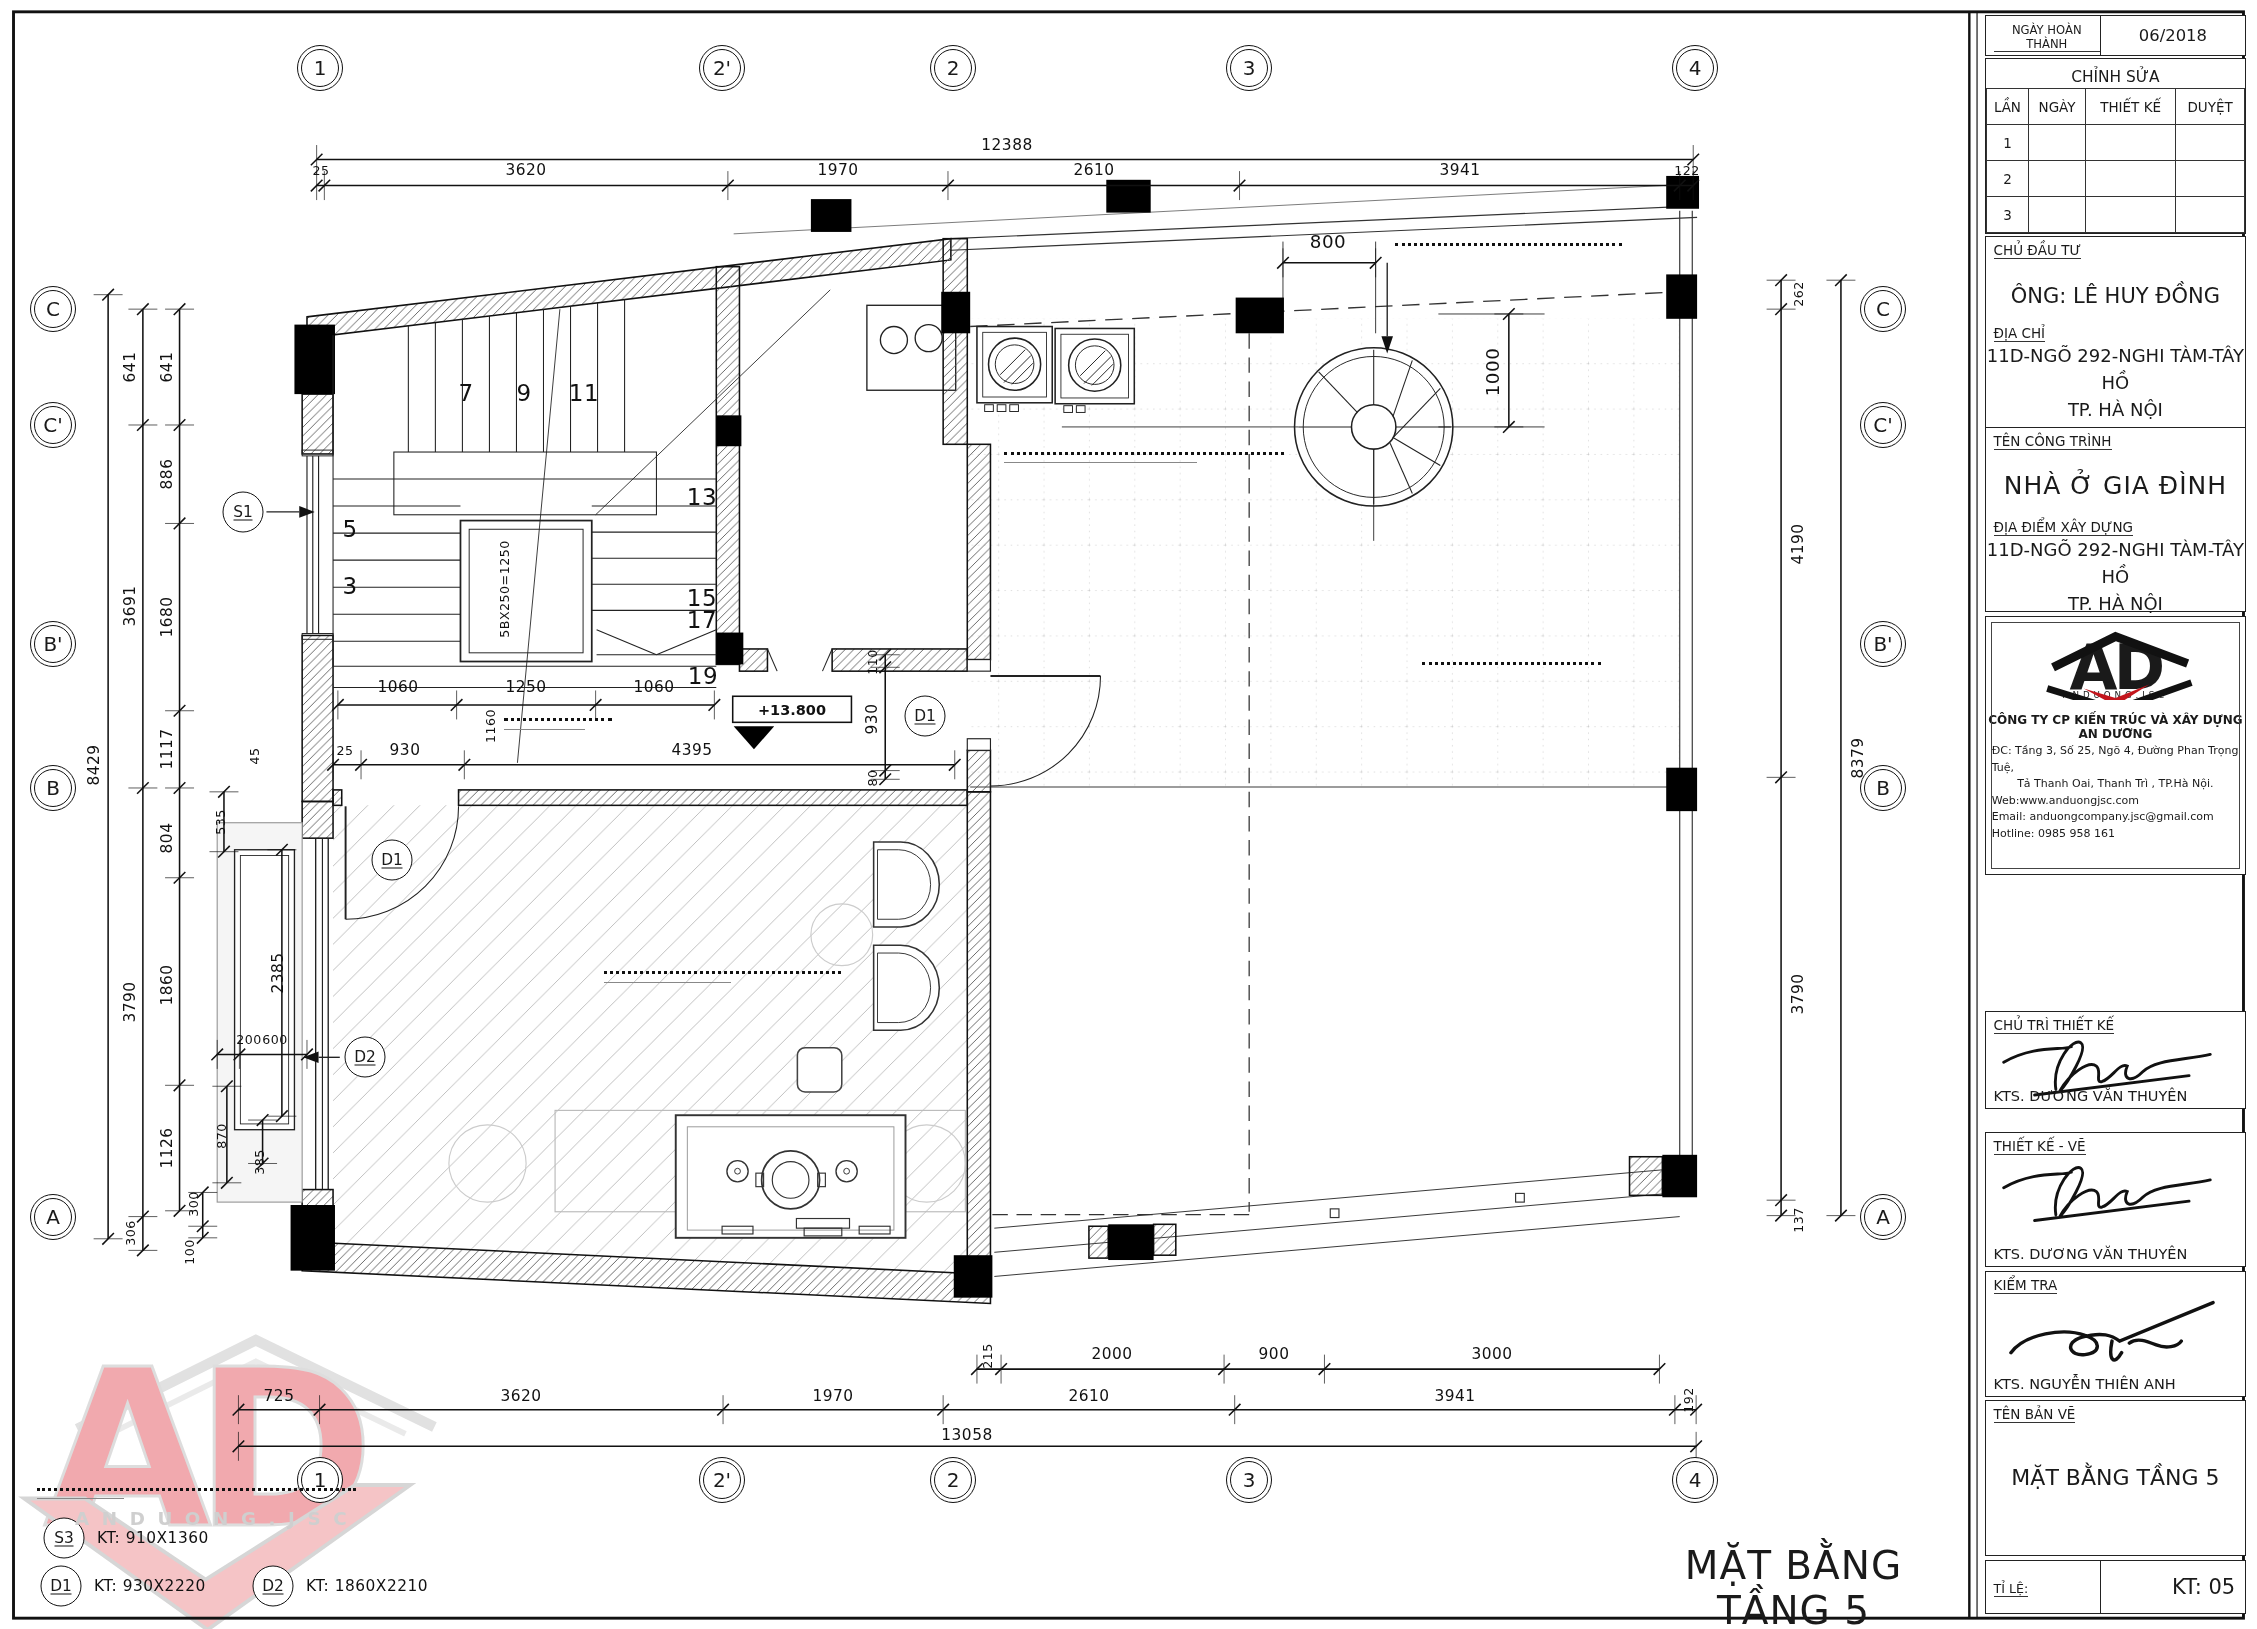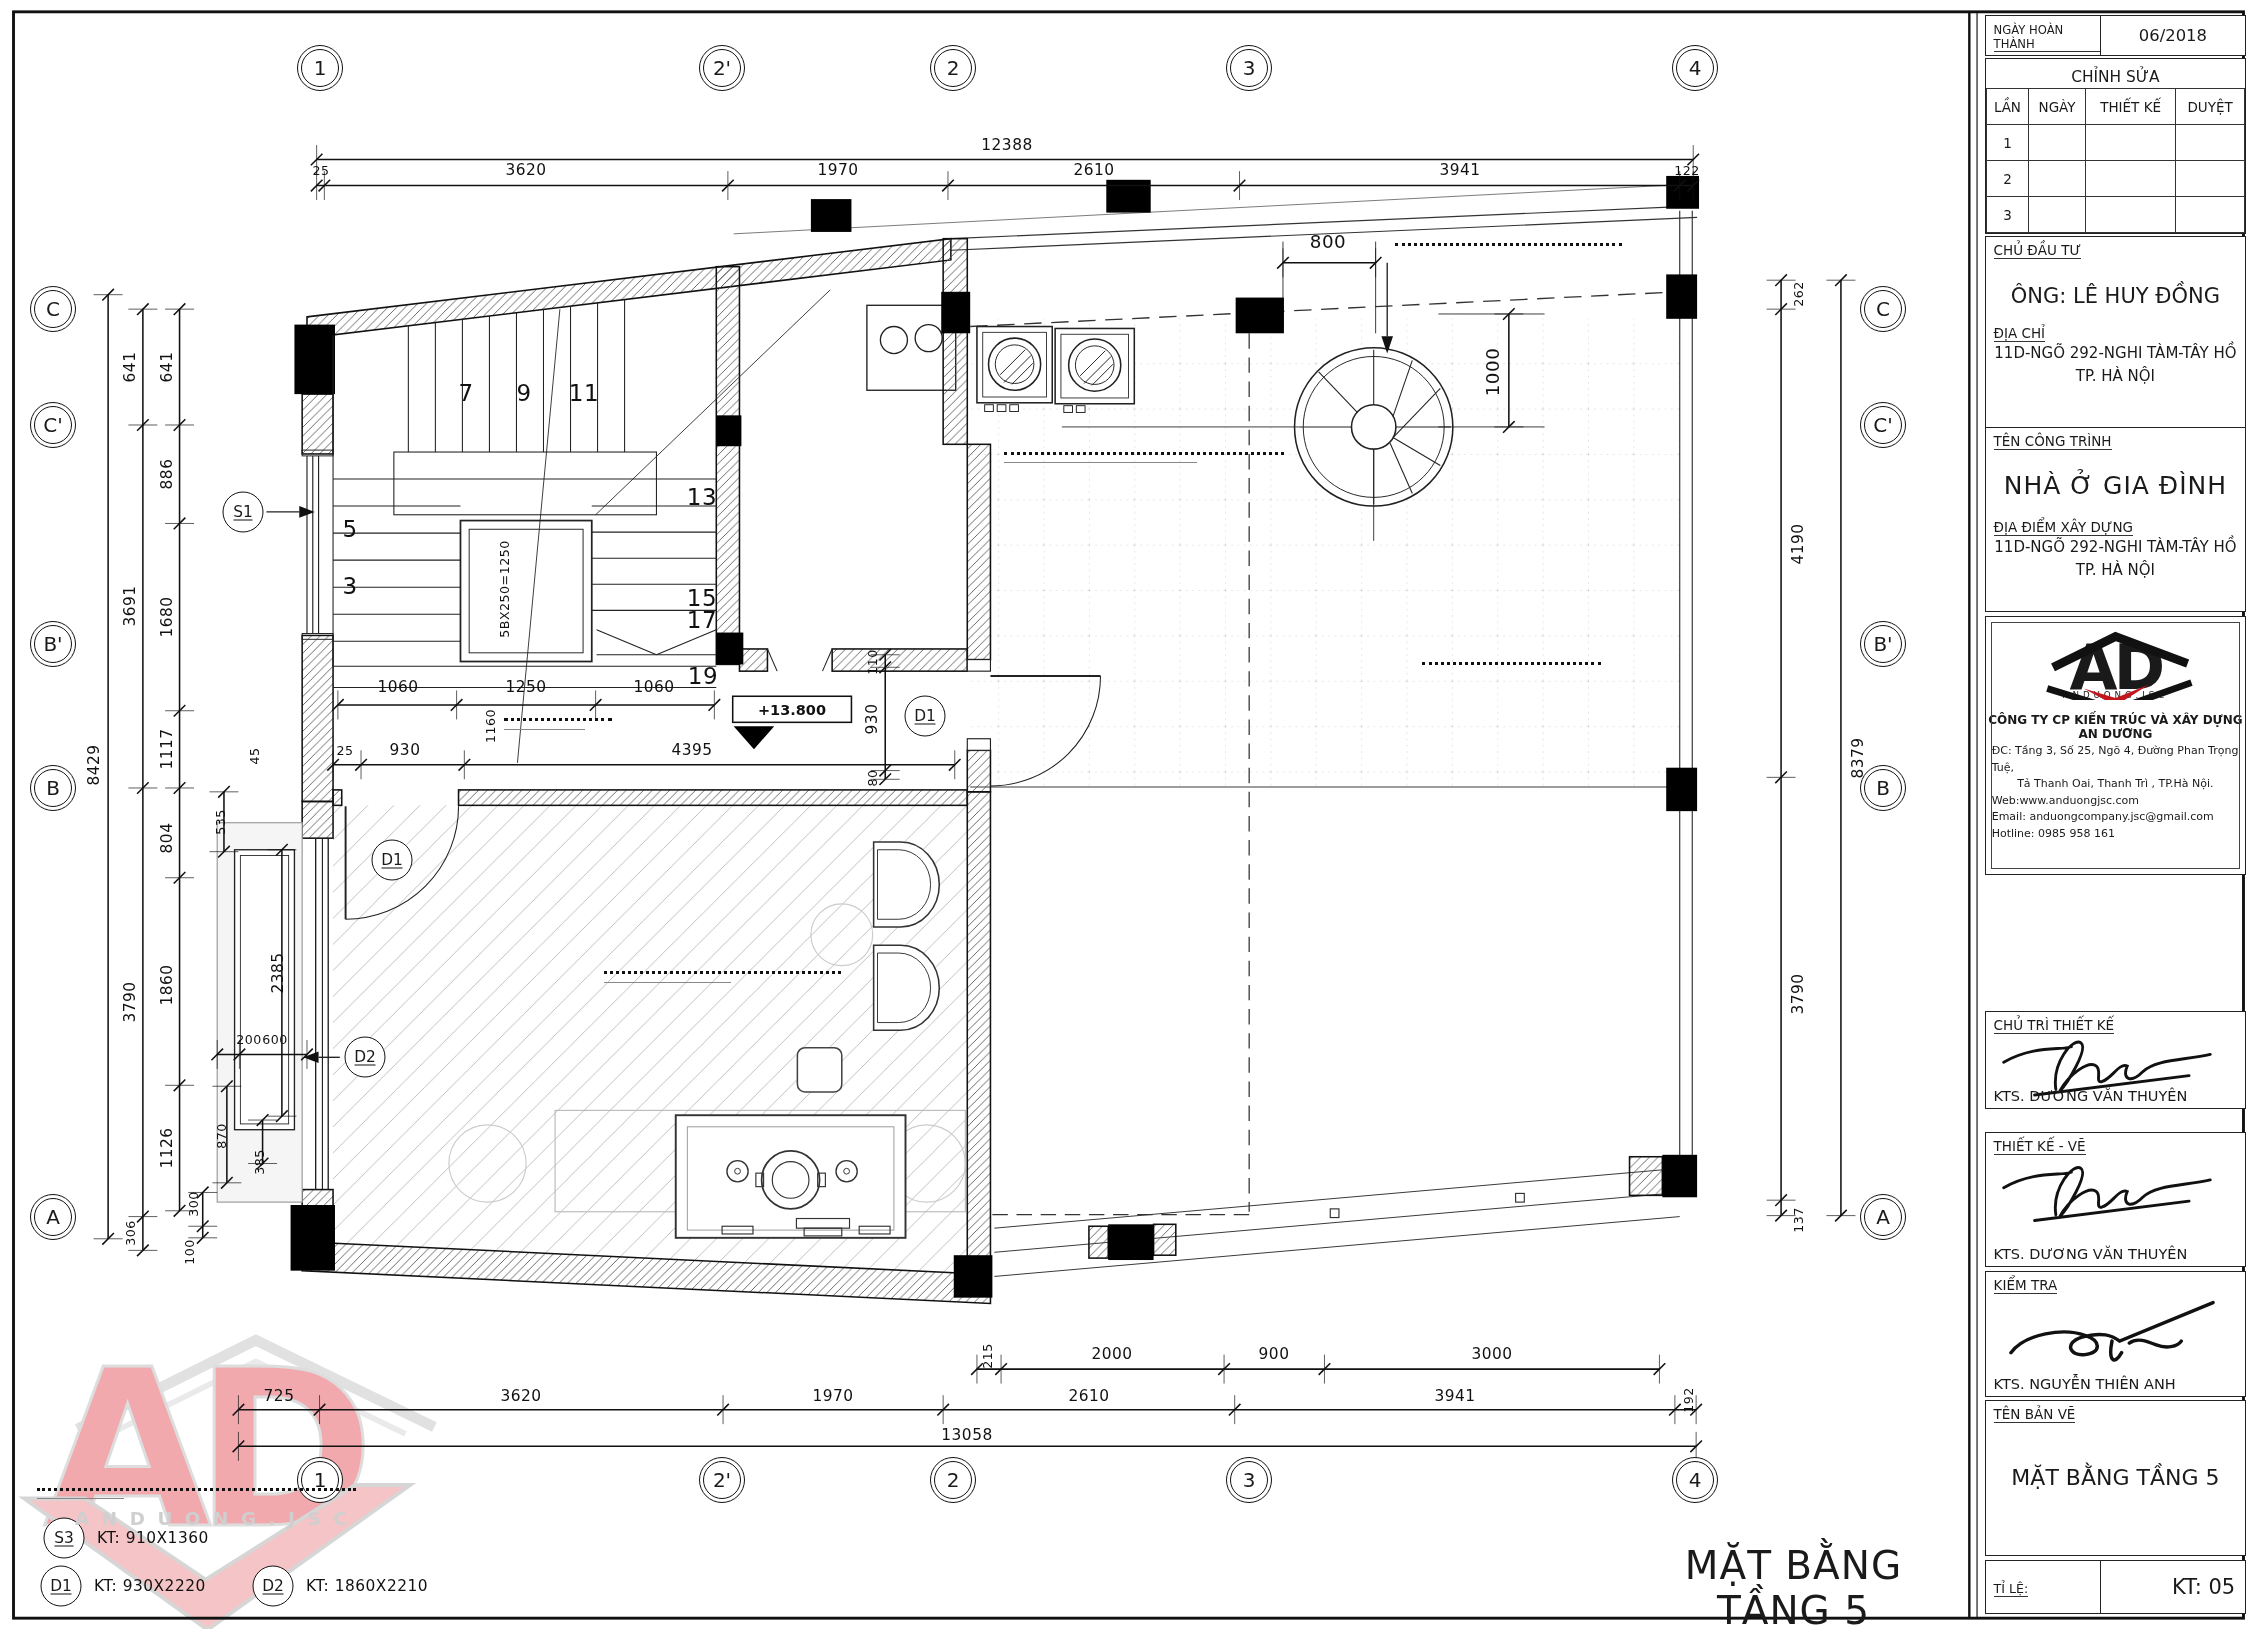--- a/index.html
+++ b/index.html
@@ -32,21 +32,21 @@
   .ulab{display:inline-block;font-size:13.5px;border-bottom:1px solid #333;margin:4.8px 0 0 7.7px;}
   .cent{text-align:center;}
   .big{font-size:21px;}
   .vbig{font-size:25px;letter-spacing:1px;}
   .revtbl{position:absolute;left:0;right:0;bottom:0;border-collapse:collapse;width:100%;}
   .revtbl td{border:1px solid #333;height:33px;text-align:center;font-size:13.5px;}
   .namebot{position:absolute;left:7.7px;bottom:3.9px;font-size:14.5px;}
   .sig{position:absolute;left:9.7px;top:21px;}
   .tbrow{display:flex;height:100%;}
   .tbrow>div{display:flex;align-items:center;}
-  .addr{font-size:15px;text-align:center;line-height:1.5;}
+  .addr{font-size:18px;text-align:center;line-height:1.5;}
   .logoinfo{font-size:11px;line-height:1.5;margin:1.9px 5.8px;}
   .adletters{font-weight:900;font-size:62px;letter-spacing:-3.9px;text-align:center;line-height:.9;}
   .adsub{text-align:center;font-size:8.7px;letter-spacing:3.9px;margin-top:-5.8px;}
   #bigtitle{position:absolute;left:1634px;top:1543px;width:319px;text-align:center;
        font-size:39px;letter-spacing:1px;border-bottom:2.4px solid #111;padding-bottom:3.9px;}
   #wmletters{position:absolute;left:75px;top:1508px;font-size:18.3px;letter-spacing:12.6px;
        color:#cfcfcf;font-weight:bold;}
 </style>
 </head>
 <body>
@@ -618,21 +618,21 @@
       <div class="dotsu" style="left: 37px; top: 1498px; width: 87px;"></div>
     </div>
 
 <div id="bigtitle">MẶT BẰNG TẦNG 5</div>
 <div id="wmletters">ANDUONG.JSC</div>
 
 <div id="titleblock">
 
   <div class="sec" style="top:14.5px;height:41px;">
     <div class="tbrow">
-      <div style="width:114px;border-right:1.4px solid #222;">
+      <div style="width:114px;border-right:1.4px solid #222;text-align:center;">
         <span class="ulab" style="font-size:11.6px;">NGÀY HOÀN THÀNH</span>
       </div>
       <div style="flex:1;justify-content:center;font-size:16.4px;">06/2018</div>
     </div>
   </div>
 
   <div class="sec" style="top:58px;height:176px;">
     <div class="cent" style="font-size:15.4px;margin-top:8.7px;">CHỈNH SỬA</div>
     <table class="revtbl" style="position:absolute;bottom:0;">
       <tbody>

